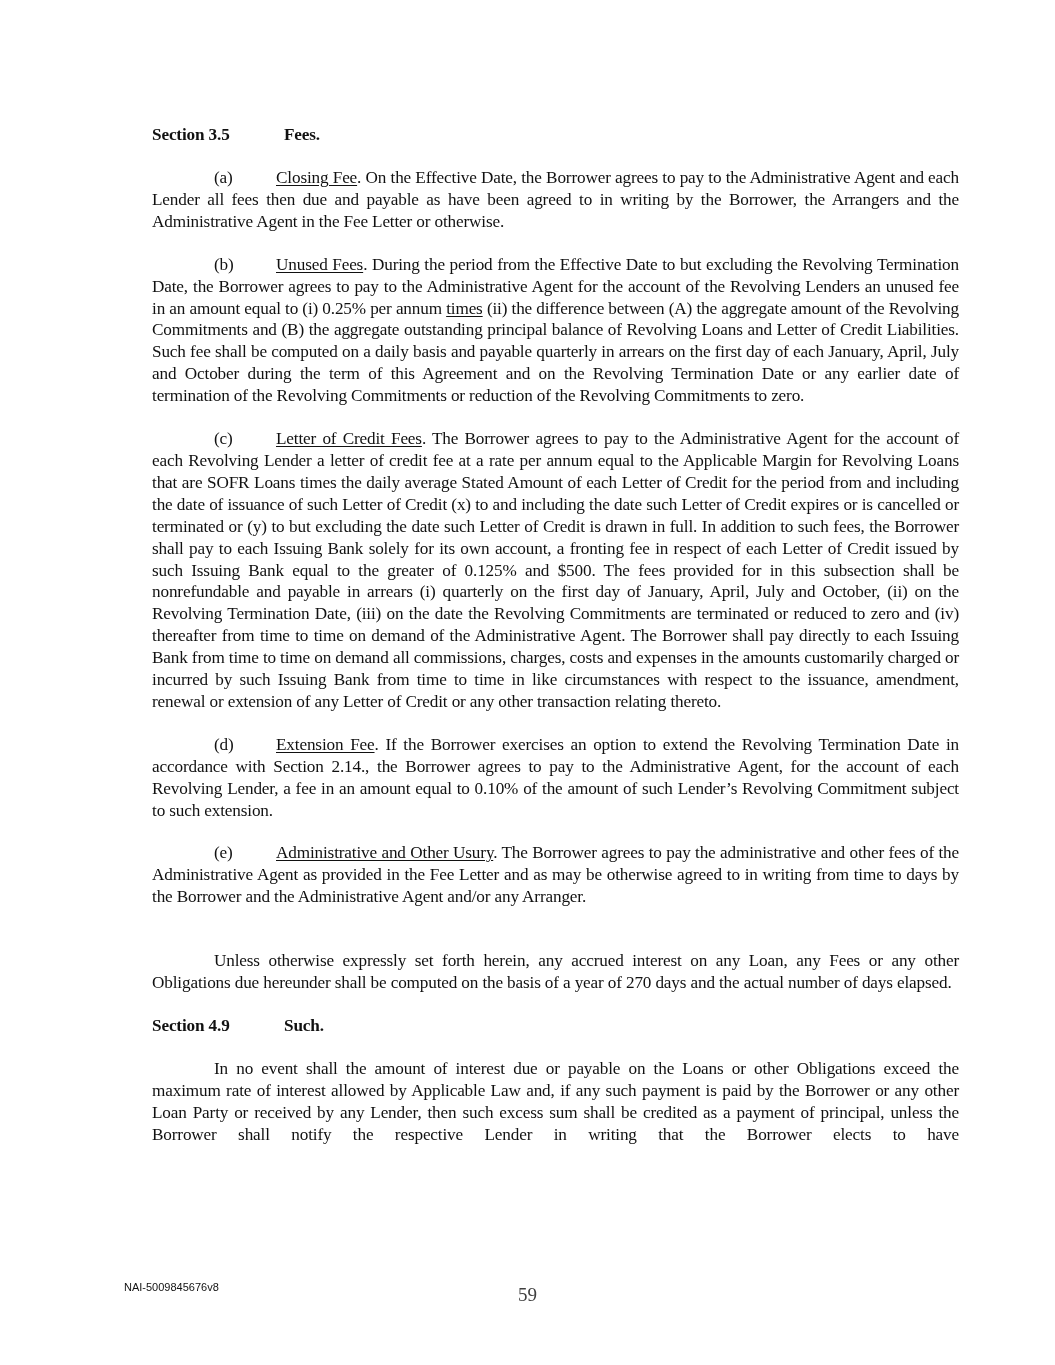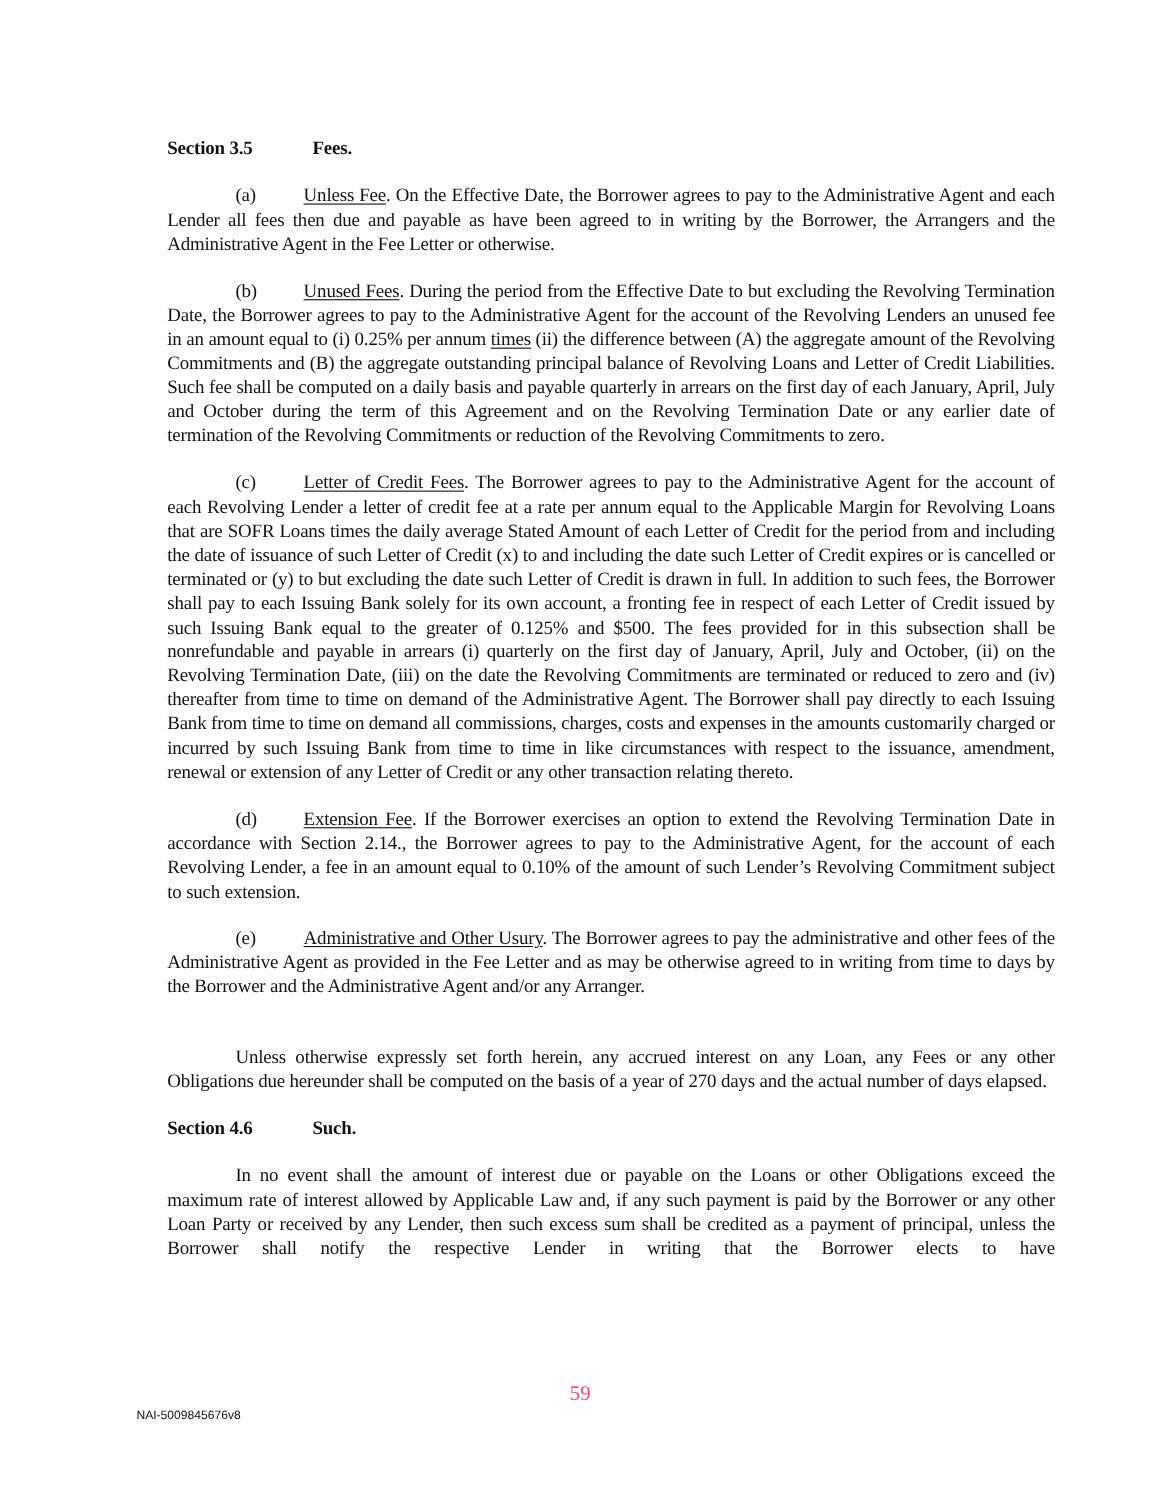--- a/index.html
+++ b/index.html
@@ -11,60 +11,60 @@
   }
   .heading { font-weight: bold; margin: 0; height: 22px; }
   .heading .num { display: inline-block; width: 132px; }
   p { margin: 0; text-align: justify; text-align-last: left; }
   .gap-h { height: 21px; }
   .gap { height: 21px; }
   .indent { display: inline-block; width: 62px; }
   .label { display: inline-block; width: 62px; }
   .u { text-decoration: underline; text-underline-offset: 2px; }
   .footer-page {
-    position: absolute; top: 1257px; left: 0; width: 1055px; text-align: center;
-    font-family: "Liberation Serif", serif; font-size: 19px; color: #ec4899;
+    position: absolute; top: 1284px; left: 0; width: 1055px; text-align: center;
+    font-family: "Liberation Serif", serif; font-size: 19px; color: #404040;
   }
   .footer-id {
     position: absolute; top: 1281px; left: 124px;
     font-family: Liberation Sans, sans-serif; font-size: 11px; color: #111;
   }
 </style>
 </head>
 <body>
 
 <div class="page">
 
   <div class="heading">
     <span class="num">Section 3.5</span><span>Fees.</span>
   </div>
   <div class="gap-h"></div>
 
-  <p><span class="indent"></span><span class="label">(a)</span><span class="u">Unless Fee</span><span>.  On the Effective Date, the Borrower agrees to pay to the Administrative Agent and each Lender all fees then due and payable as have been agreed to in writing by the Borrower, the Arrangers and the Administrative Agent in the Fee Letter or otherwise.</span></p>
+  <p><span class="indent"></span><span class="label">(a)</span><span class="u">Closing Fee</span><span>.  On the Effective Date, the Borrower agrees to pay to the Administrative Agent and each Lender all fees then due and payable as have been agreed to in writing by the Borrower, the Arrangers and the Administrative Agent in the Fee Letter or otherwise.</span></p>
   <div class="gap"></div>
 
   <p><span class="indent"></span><span class="label">(b)</span><span class="u">Unused Fees</span><span>.  During the period from the Effective Date to but excluding the Revolving Termination Date, the Borrower agrees to pay to the Administrative Agent for the account of the Revolving Lenders an unused fee in an amount equal to (i) 0.25% per annum </span><span class="u">times</span><span> (ii) the difference between (A) the aggregate amount of the Revolving Commitments and (B) the aggregate outstanding principal balance of Revolving Loans and Letter of Credit Liabilities.  Such fee shall be computed on a daily basis and payable quarterly in arrears on the first day of each January, April, July and October during the term of this Agreement and on the Revolving Termination Date or any earlier date of termination of the Revolving Commitments or reduction of the Revolving Commitments to zero.</span></p>
   <div class="gap"></div>
 
   <p><span class="indent"></span><span class="label">(c)</span><span class="u">Letter of Credit Fees</span><span>.  The Borrower agrees to pay to the Administrative Agent for the account of each Revolving Lender a letter of credit fee at a rate per annum equal to the Applicable Margin for Revolving Loans that are SOFR Loans times the daily average Stated Amount of each Letter of Credit for the period from and including the date of issuance of such Letter of Credit (x) to and including the date such Letter of Credit expires or is cancelled or terminated or (y) to but excluding the date such Letter of Credit is drawn in full.  In addition to such fees, the Borrower shall pay to each Issuing Bank solely for its own account, a fronting fee in respect of each Letter of Credit issued by such Issuing Bank equal to the greater of 0.125% and $500.  The fees provided for in this subsection shall be nonrefundable and payable in arrears (i) quarterly on the first day of January, April, July and October, (ii) on the Revolving Termination Date, (iii) on the date the Revolving Commitments are terminated or reduced to zero and (iv) thereafter from time to time on demand of the Administrative Agent.  The Borrower shall pay directly to each Issuing Bank from time to time on demand all commissions, charges, costs and expenses in the amounts customarily charged or incurred by such Issuing Bank from time to time in like circumstances with respect to the issuance, amendment, renewal or extension of any Letter of Credit or any other transaction relating thereto.</span></p>
   <div class="gap"></div>
 
   <p><span class="indent"></span><span class="label">(d)</span><span class="u">Extension Fee</span><span>.  If the Borrower exercises an option to extend the Revolving Termination Date in accordance with Section 2.14., the Borrower agrees to pay to the Administrative Agent, for the account of each Revolving Lender, a fee in an amount equal to 0.10% of the amount of such Lender’s Revolving Commitment subject to such extension.</span></p>
   <div class="gap"></div>
 
   <p><span class="indent"></span><span class="label">(e)</span><span class="u">Administrative and Other Usury</span><span>.  The Borrower agrees to pay the administrative and other fees of the Administrative Agent as provided in the Fee Letter and as may be otherwise agreed to in writing from time to days by the Borrower and the Administrative Agent and/or any Arranger.</span></p>
   <div class="gap"></div>
 
   <div class="gap-h"></div>
 
   <p><span class="indent"></span><span>Unless otherwise expressly set forth herein, any accrued interest on any Loan, any Fees or any other Obligations due hereunder shall be computed on the basis of a year of 270 days and the actual number of days elapsed.</span></p>
   <div class="gap"></div>
 
   <div class="heading">
-    <span class="num">Section 4.6</span><span>Such.</span>
+    <span class="num">Section 4.9</span><span>Such.</span>
   </div>
   <div class="gap-h"></div>
 
   <p style="text-align-last: justify;"><span class="indent"></span><span>In no event shall the amount of interest due or payable on the Loans or other Obligations exceed the maximum rate of interest allowed by Applicable Law and, if any such payment is paid by the Borrower or any other Loan Party or received by any Lender, then such excess sum shall be credited as a payment of principal, unless the Borrower shall notify the respective Lender in writing that the Borrower elects to have</span></p>
 </div>
 
 <div class="footer-page">59</div>
 <div class="footer-id">NAI-5009845676v8</div>
 
 </body></html>

